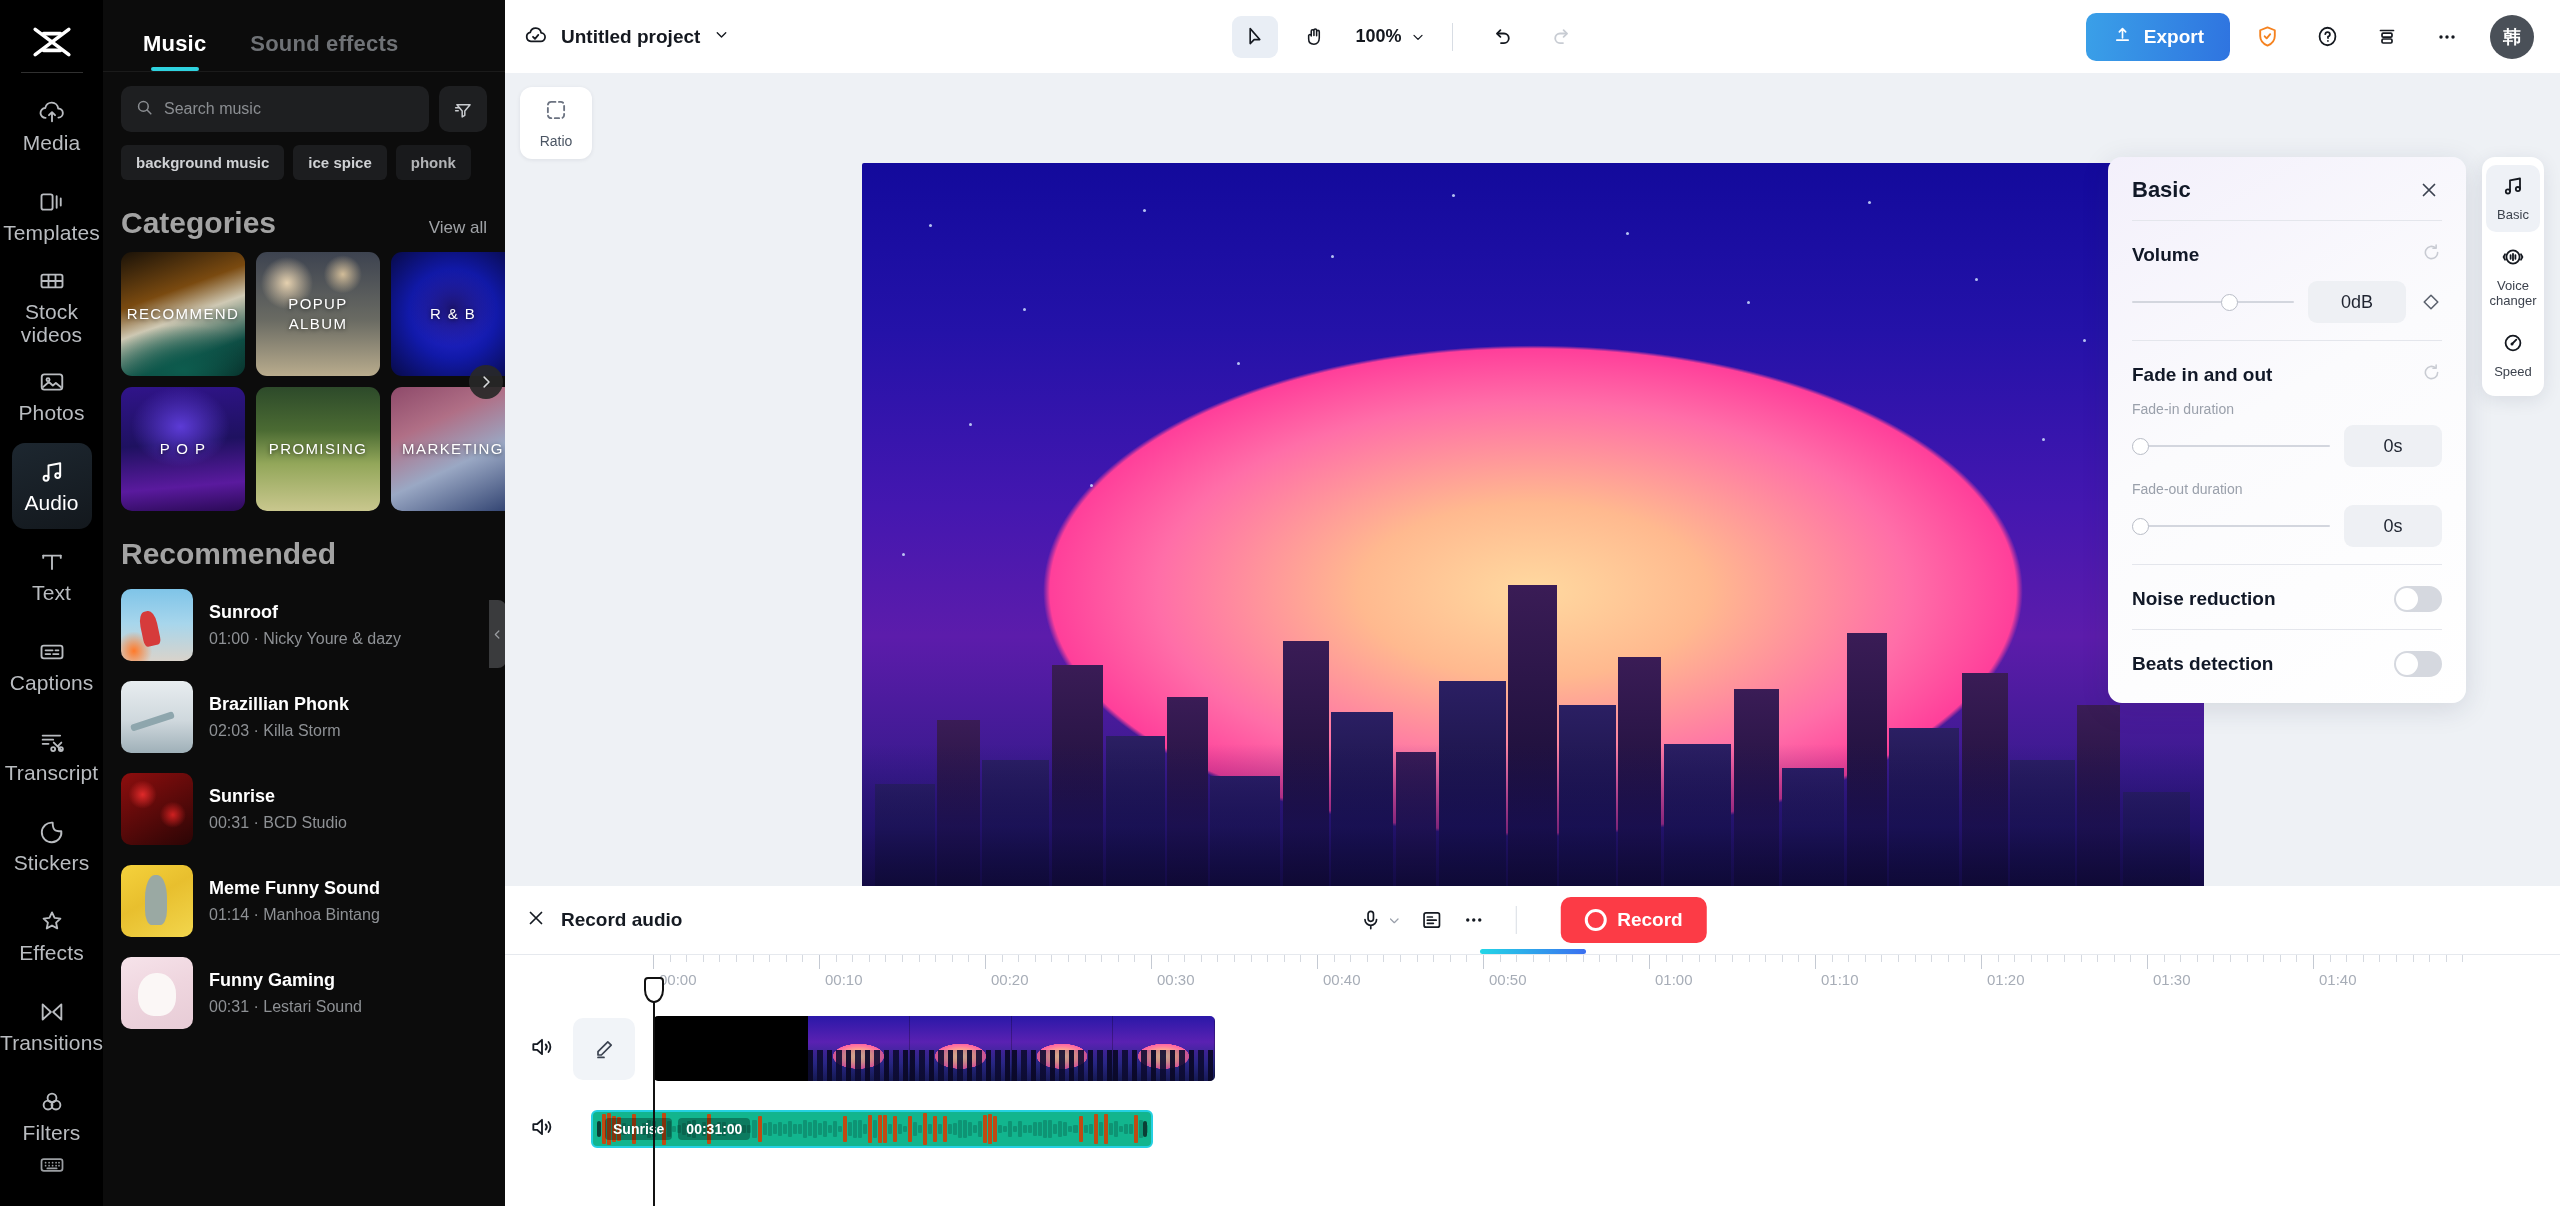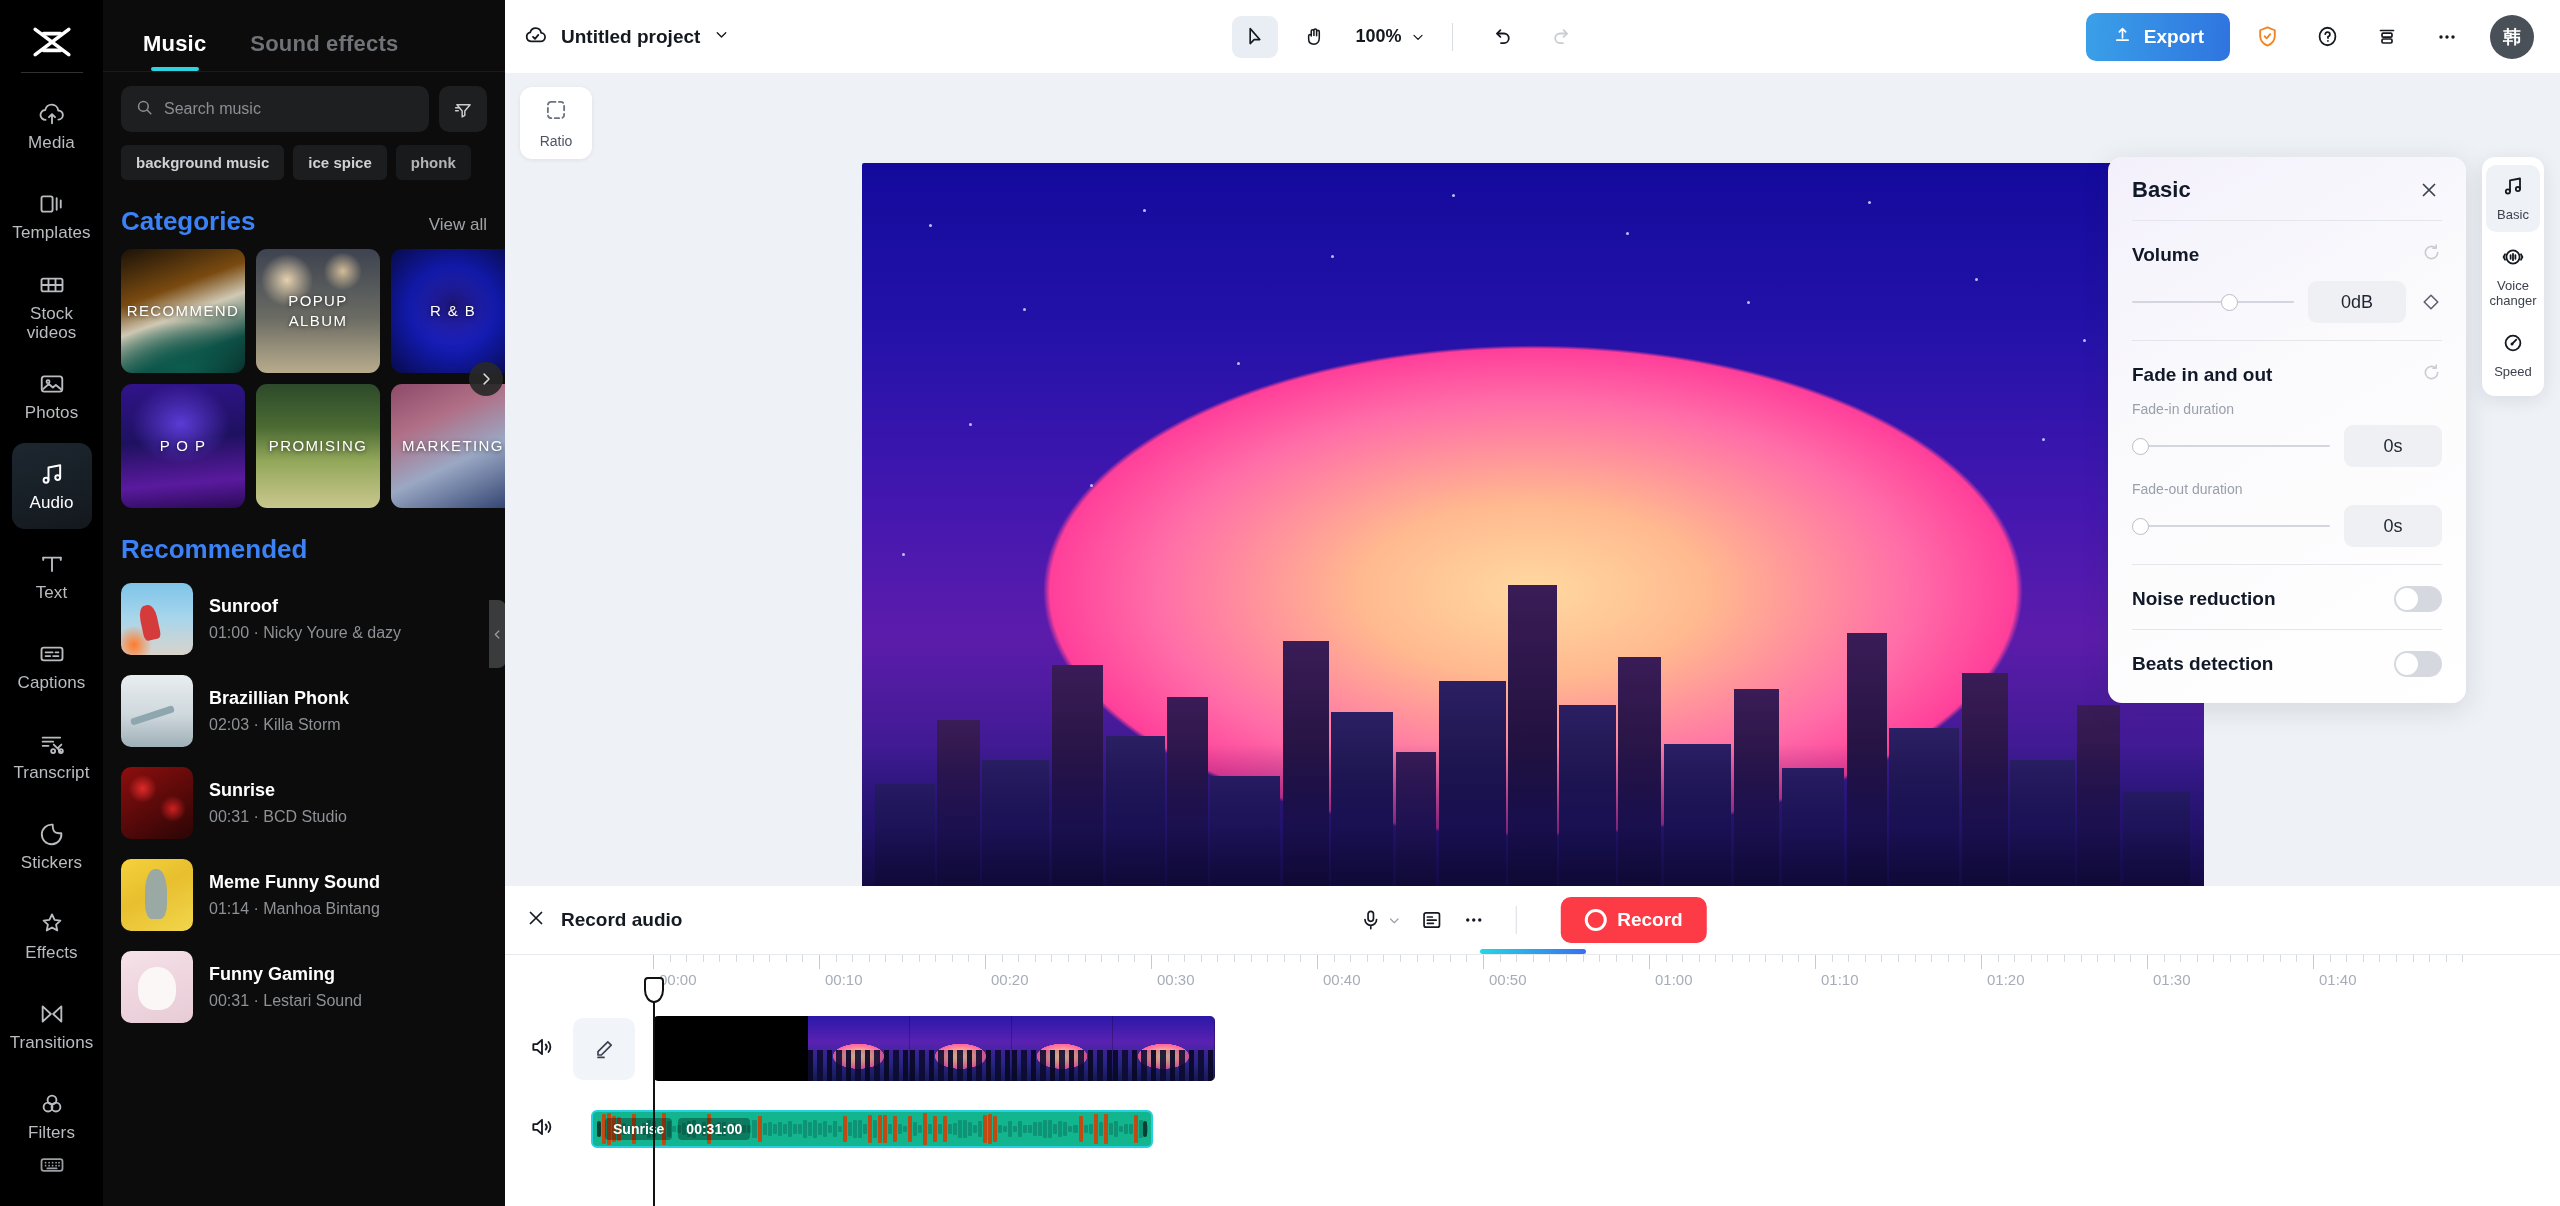--- a/index.html
+++ b/index.html
@@ -23,21 +23,21 @@
   .rail-items { display:flex; flex-direction:column; align-items:center; width:100%; }
   .rail-item {
     width:80px; height:86px; border-radius:13px; margin-bottom:4px;
     display:flex; flex-direction:column; align-items:center; justify-content:center;
     gap:5px; cursor:pointer;
   }
   .rail-item.active { background:linear-gradient(160deg,#1d2730,#13181d);justify-content:center; }
   .rail-ico { width:30px; height:30px; display:flex; align-items:center; justify-content:center; }
   .rail-ico svg { width:28px; height:28px; }
   .rail-lbl {
-    font-size:17px; color:#b9bcc0; line-height:1.08; text-align:center;
+    font-size:21px; color:#b9bcc0; line-height:1.08; text-align:center;
     letter-spacing:.1px;
   }
   .rail-item.active .rail-lbl { color:#fff; }
   .rail-item.active .rail-ico svg { stroke:#fff; }
   .rail-bottom { position:absolute; bottom:26px; left:0; width:103px; display:flex; justify-content:center; }
 
   
   .panel {
     width:402px; flex:0 0 402px; height:1206px; background:#0c0c0c;
     position:relative; overflow:hidden;
@@ -75,21 +75,21 @@
   .tag {
     background:#1c1d1f; color:#cfd1d4; font-size:15px; font-weight:bold;
     border-radius:6px; padding:9px 15px; white-space:nowrap; cursor:pointer;
   }
   .tag:last-child { opacity:.85; }
 
   .sec-head {
     display:flex; align-items:baseline; justify-content:space-between;
     margin-top:26px;
   }
-  .sec-title { font-size:26px; font-weight:bold; color:#3b82f6;text-align:right; }
+  .sec-title { font-size:30px; font-weight:bold; color:#a3a3a3;text-align:right; }
   .sec-link { font-size:17px; color:#a0a3a7; cursor:pointer; }
 
   .cats { position:relative; margin-top:12px; }
   .cat-grid { display:grid; grid-template-columns:repeat(3,124px); gap:11px; }
   .cat {
     width:124px; height:124px; border-radius:11px; position:relative;
     overflow:hidden; cursor:pointer;
   }
   .cat-lbl {
     position:absolute; inset:0; display:flex; align-items:center; justify-content:center;

